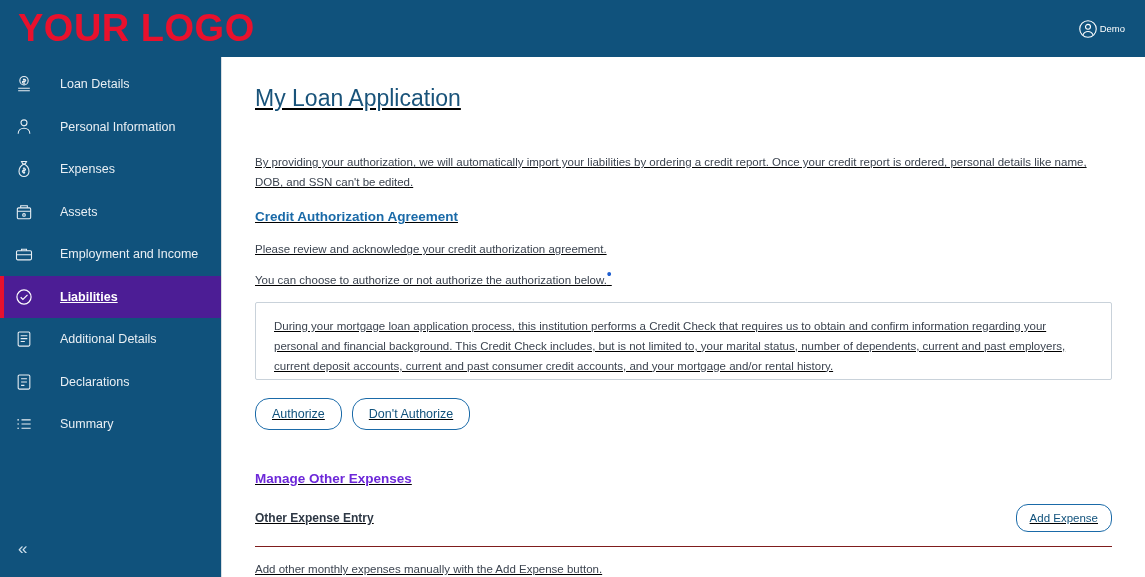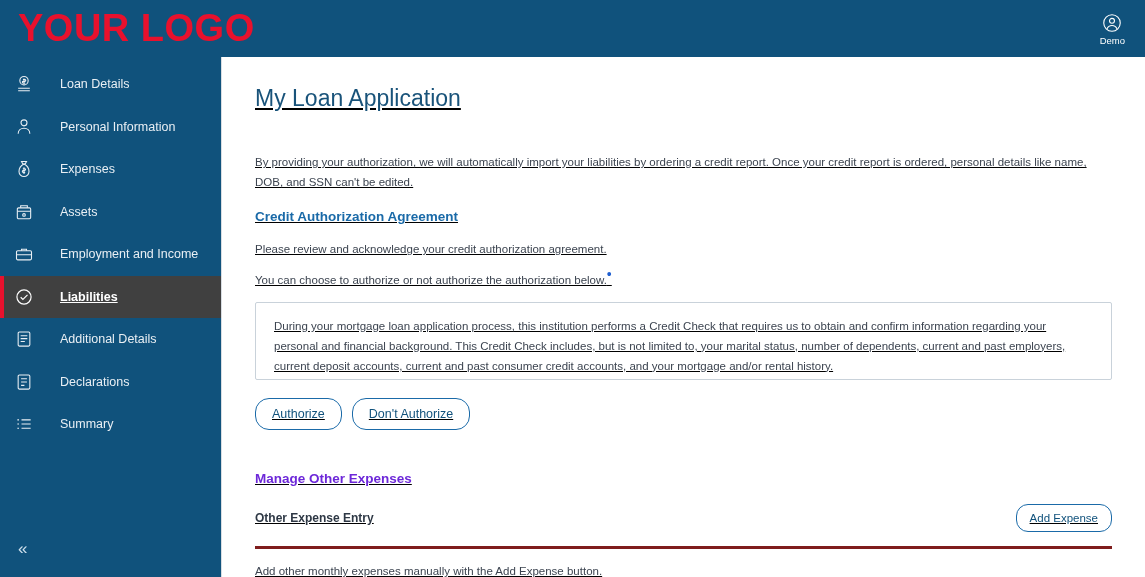--- a/index.html
+++ b/index.html
@@ -53,21 +53,21 @@
     color: #e9eff4;
     cursor: pointer;
     position: relative;
   }
   .nav-item .ico {
     width: 20px; height: 20px;
     display: flex; align-items: center; justify-content: center;
     flex: 0 0 20px;
   }
   .nav-item.active {
-    background: #404040;
+    background: #4c1d95;
     color: #ffffff;
     font-weight: bold;
   }
   .nav-item.active .label { text-decoration: underline; }
   .nav-item.active::before {
     content: "";
     position: absolute;
     left: 0; top: 0; bottom: 0;
     width: 4px;
     background: #e8112d;
@@ -86,21 +86,21 @@
     top: 0; left: 221px; right: 0;
     height: 57px;
     background: #10527c;
     display: flex;
     align-items: center;
     justify-content: flex-end;
     padding-right: 20px;
   }
   .user {
     display: flex;
-    flex-direction: column;
+    flex-direction: row;
     align-items: center;
     gap: 1px;
     cursor: pointer;
   }
   .user .uname { font-size: 9.5px; color: #ffffff; }
 
   
   .main-wrap {
     flex: 1;
     padding-top: 57px;
@@ -178,21 +178,21 @@
     font-size: 13.5px;
     color: #6d28d9;
     font-weight: bold;
   }
   .entry-row {
     margin-top: 18px;
     display: flex;
     align-items: center;
     justify-content: space-between;
     padding-bottom: 14px;
-    border-bottom: 3px solid #7f1d1d;
+    border-bottom: 1px solid #7f1d1d;
   }
   .entry-label {
     font-size: 12px;
     color: #2e3845;
     font-weight: bold;
   }
   .btn-small {
     border: 1px solid #1a6aa8;
     background: #ffffff;
     color: #11527c;

